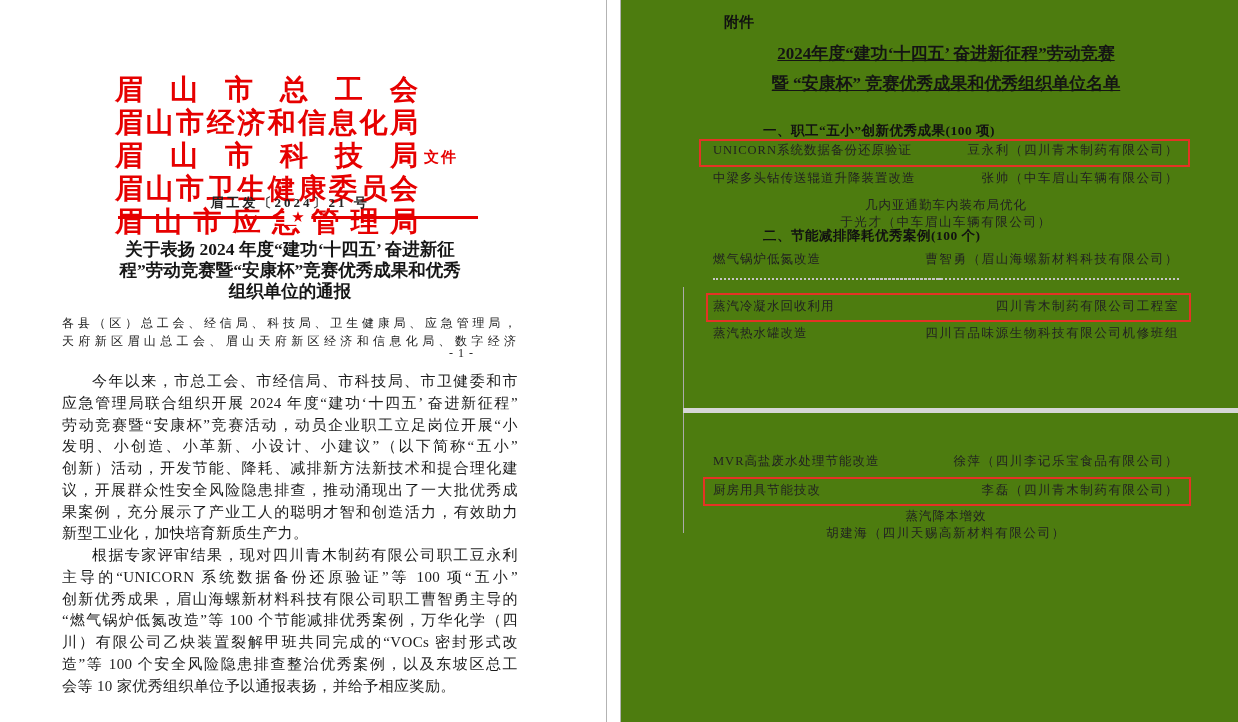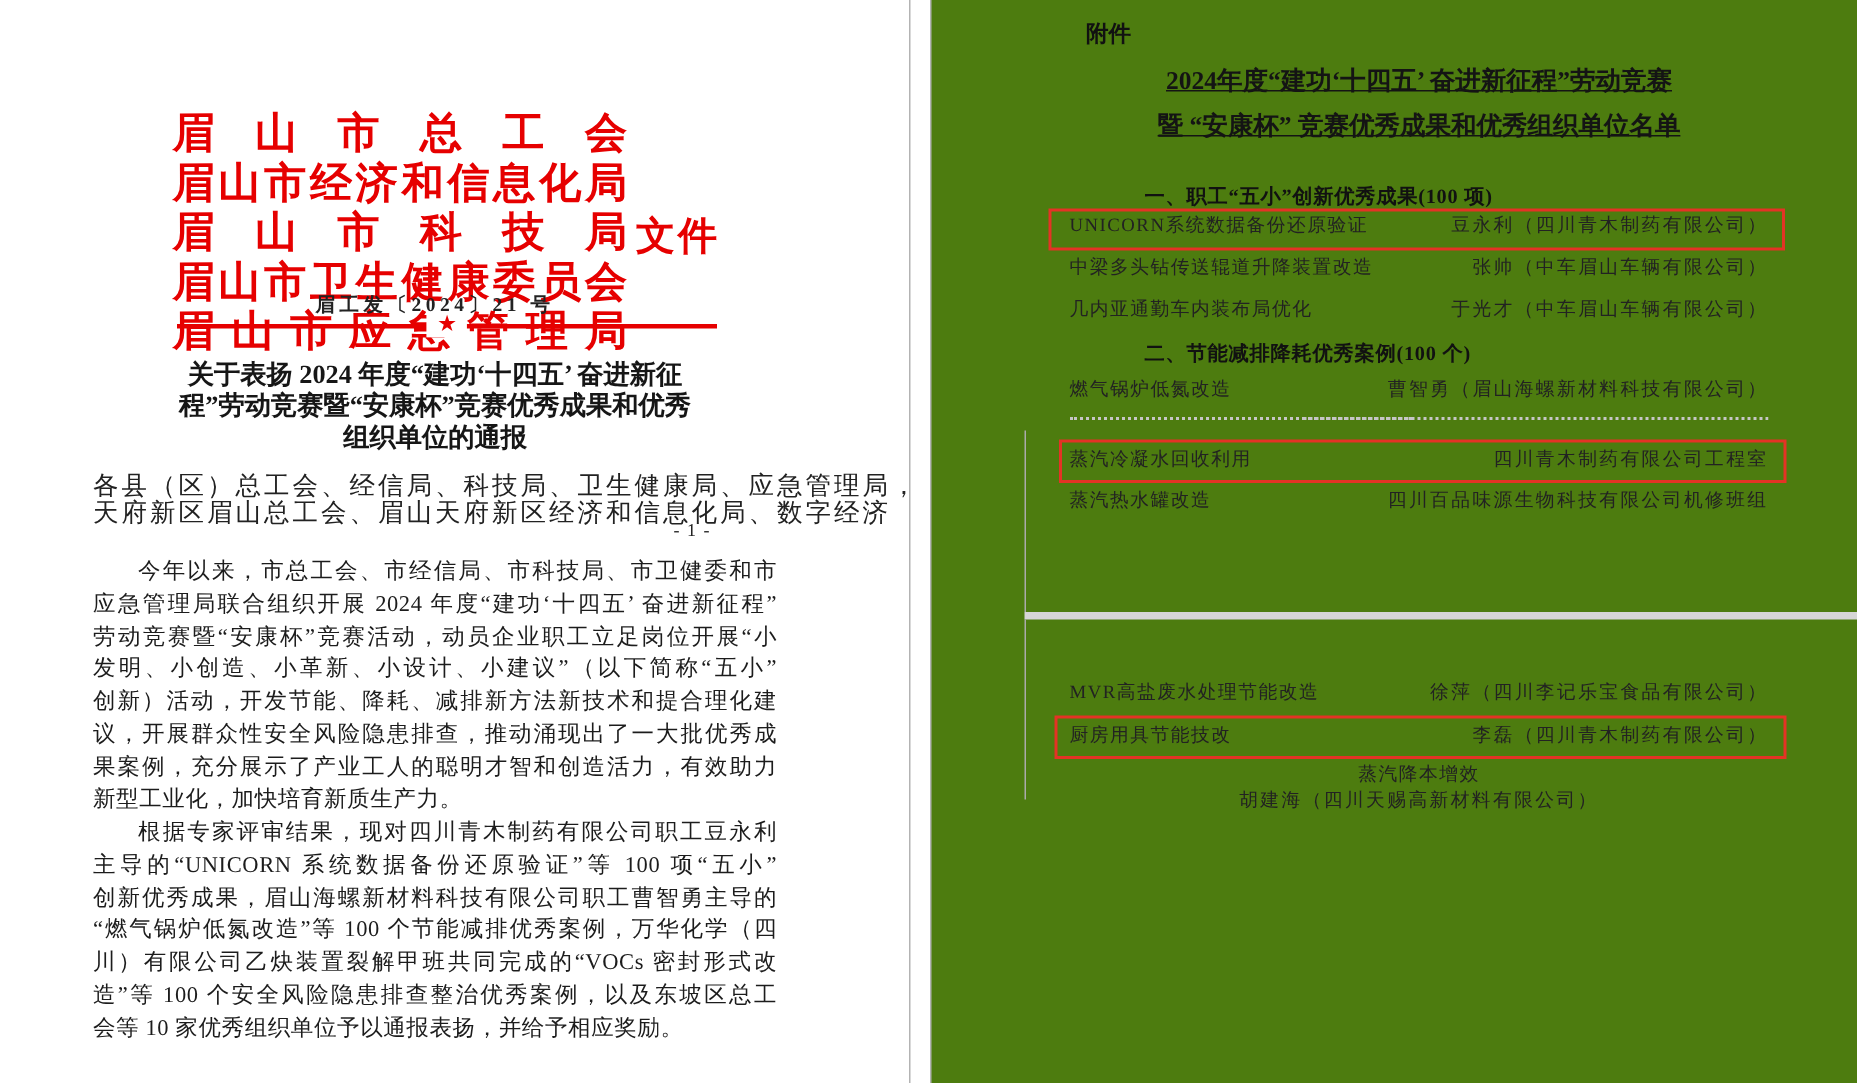--- a/index.html
+++ b/index.html
@@ -5,30 +5,30 @@
   html,body{margin:0;padding:0;background:#ffffff;}
   #canvas{
     position:relative;width:1238px;height:722px;background:#ffffff;overflow:hidden;
     font-family:"Liberation Serif","DejaVu Serif",serif;color:#1c1c1c;
   }
   
   #left-page{position:absolute;left:0;top:0;width:606px;height:722px;background:#fff;}
   #gov-header{position:absolute;left:115px;top:46px;width:303px;margin-top:28px;}
   .gov-line{display:block;width:303px;height:33px;line-height:31px;font-size:28px;font-weight:bold;
     color:#e60000;text-align:justify;text-align-last:justify;white-space:nowrap;position:relative;}
-  .wenjian{position:absolute;left:309px;top:2px;font-size:26px;font-weight:bold;color:#e60000;
+  .wenjian{position:absolute;left:309px;top:2px;font-size:15px;font-weight:bold;color:#e60000;
     letter-spacing:2px;white-space:nowrap;text-align:left;}
   #doc-number{position:absolute;left:62px;top:194px;width:456px;text-align:center;
     font-size:13px;font-weight:bold;letter-spacing:3px;color:#222;}
   #red-rule{position:absolute;left:118px;top:216px;width:360px;height:3px;background:#e60000;}
   #red-rule .star{position:absolute;left:50%;top:50%;transform:translate(-50%,-54%);
     background:#fff;padding:0 7px;color:#e60000;font-size:15px;line-height:15px;}
   #doc-title{position:absolute;left:62px;top:239px;width:456px;text-align:center;
     font-size:17.5px;font-weight:bold;line-height:21px;color:#161616;}
-  #addressee{position:absolute;left:62px;top:315px;width:456px;font-size:17px;line-height:17.5px;
+  #addressee{position:absolute;left:62px;top:315px;width:456px;font-size:12px;line-height:17.5px;
     letter-spacing:2px;color:#222;}
   .just-line{text-align:justify;text-align-last:justify;white-space:nowrap;display:block;}
   #page-number{position:absolute;left:62px;top:346px;width:412px;text-align:right;
     font-size:12px;letter-spacing:1px;color:#222;}
   #body-text{position:absolute;left:62px;top:371px;width:456px;font-size:15px;color:#1c1c1c;}
   .body-line{display:block;height:21.75px;line-height:21.75px;text-align:justify;
     text-align-last:justify;white-space:nowrap;letter-spacing:0.4px;}
   .body-line.indent{padding-left:30px;width:426px;}
   .body-line.plain{text-align-last:left;}
   
@@ -126,21 +126,21 @@
     <div class="section-heading" style="top:122px;">一、职工“五小”创新优秀成果(100 项)</div>
 
     <div class="award-row" style="top:141px;">
       <span class="project">UNICORN系统数据备份还原验证</span>
       <span class="awardee">豆永利（四川青木制药有限公司）</span>
     </div>
     <div class="award-row" style="top:169px;text-align:center;">
       <span class="project">中梁多头钻传送辊道升降装置改造</span>
       <span class="awardee">张帅（中车眉山车辆有限公司）</span>
     </div>
-    <div class="award-row" style="top:197px;">
+    <div class="award-row" style="top:197px;flex-direction:column;">
       <span class="project">几内亚通勤车内装布局优化</span>
       <span class="awardee">于光才（中车眉山车辆有限公司）</span>
     </div>
 
     <div class="section-heading" style="top:227px;text-align:center;">二、节能减排降耗优秀案例(100 个)</div>
 
     <div class="award-row" style="top:250px;">
       <span class="project">燃气锅炉低氮改造</span>
       <span class="awardee">曹智勇（眉山海螺新材料科技有限公司）</span>
     </div>

